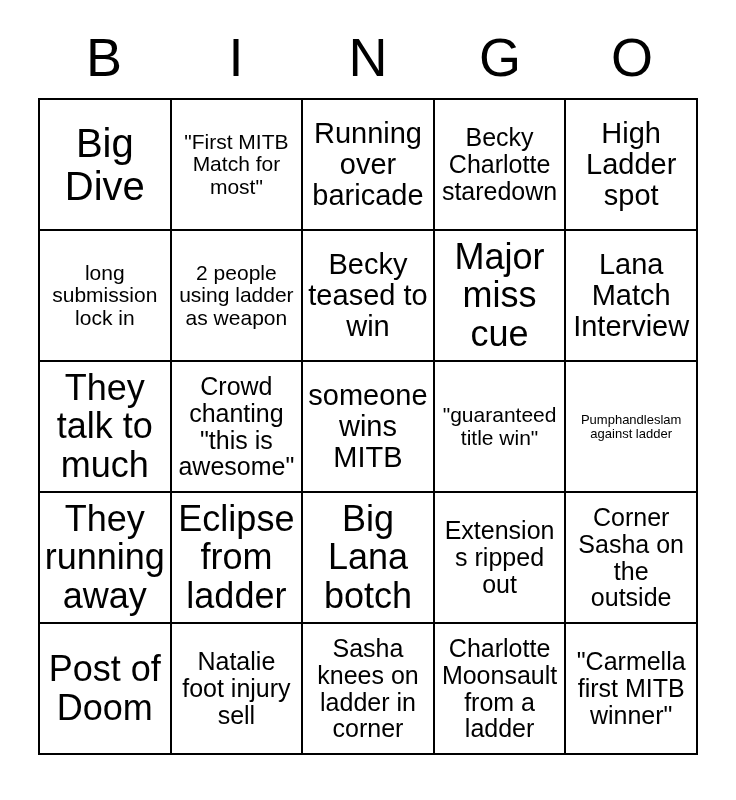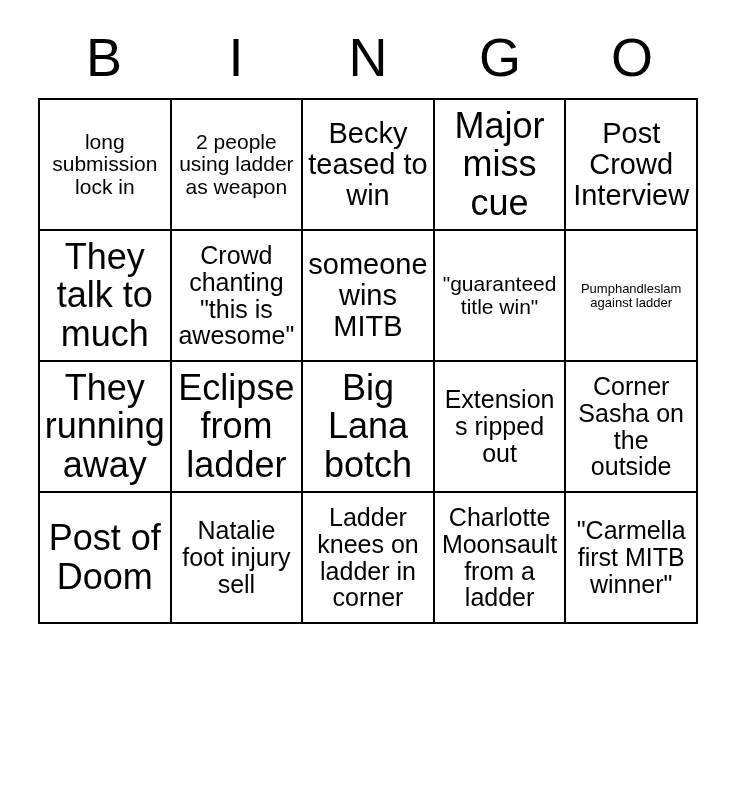--- a/index.html
+++ b/index.html
@@ -86,36 +86,53 @@
   <div class="header-row">
     <div class="header-cell">B</div>
     <div class="header-cell">I</div>
     <div class="header-cell">N</div>
     <div class="header-cell">G</div>
     <div class="header-cell">O</div>
   </div>
 
   <div class="grid">
 
+    <div class="grid-row">
+      <div class="cell fs-xxl" id="c00">
+          <span>Big Dive</span>
+        </div>
+      <div class="cell fs-s" id="c01">
+          <span>"First MITB Match for most"</span>
+        </div>
+      <div class="cell fs-l" id="c02">
+          <span>Running over baricade</span>
+        </div>
+      <div class="cell fs-m" id="c03">
+          <span>Becky Charlotte staredown</span>
+        </div>
+      <div class="cell fs-l" id="c04">
+          <span>High Ladder spot</span>
+        </div>
+    </div>
 
     <div class="grid-row">
       <div class="cell fs-s" id="c10">
           <span>long submission lock in</span>
         </div>
       <div class="cell fs-s" id="c11">
           <span>2 people using ladder as weapon</span>
         </div>
       <div class="cell fs-l" id="c12">
           <span>Becky teased to win</span>
         </div>
       <div class="cell fs-xl" id="c13">
           <span>Major miss cue</span>
         </div>
       <div class="cell fs-l" id="c14">
-          <span>Post Crowd Interview</span>
+          <span>Lana Match Interview</span>
         </div>
     </div>
 
     <div class="grid-row">
       <div class="cell fs-xl" id="c20">
           <span>They talk to much</span>
         </div>
       <div class="cell fs-m" id="c21">
           <span>Crowd chanting "this is awesome"</span>
         </div>
@@ -149,21 +166,21 @@
     </div>
 
     <div class="grid-row">
       <div class="cell fs-xl" id="c40">
           <span>Post of Doom</span>
         </div>
       <div class="cell fs-m" id="c41">
           <span>Natalie foot injury sell</span>
         </div>
       <div class="cell fs-m" id="c42">
-          <span>Ladder knees on ladder in corner</span>
+          <span>Sasha knees on ladder in corner</span>
         </div>
       <div class="cell fs-m" id="c43">
           <span>Charlotte Moonsault from a ladder</span>
         </div>
       <div class="cell fs-m" id="c44">
           <span>"Carmella first MITB winner"</span>
         </div>
     </div>
 
   </div>

